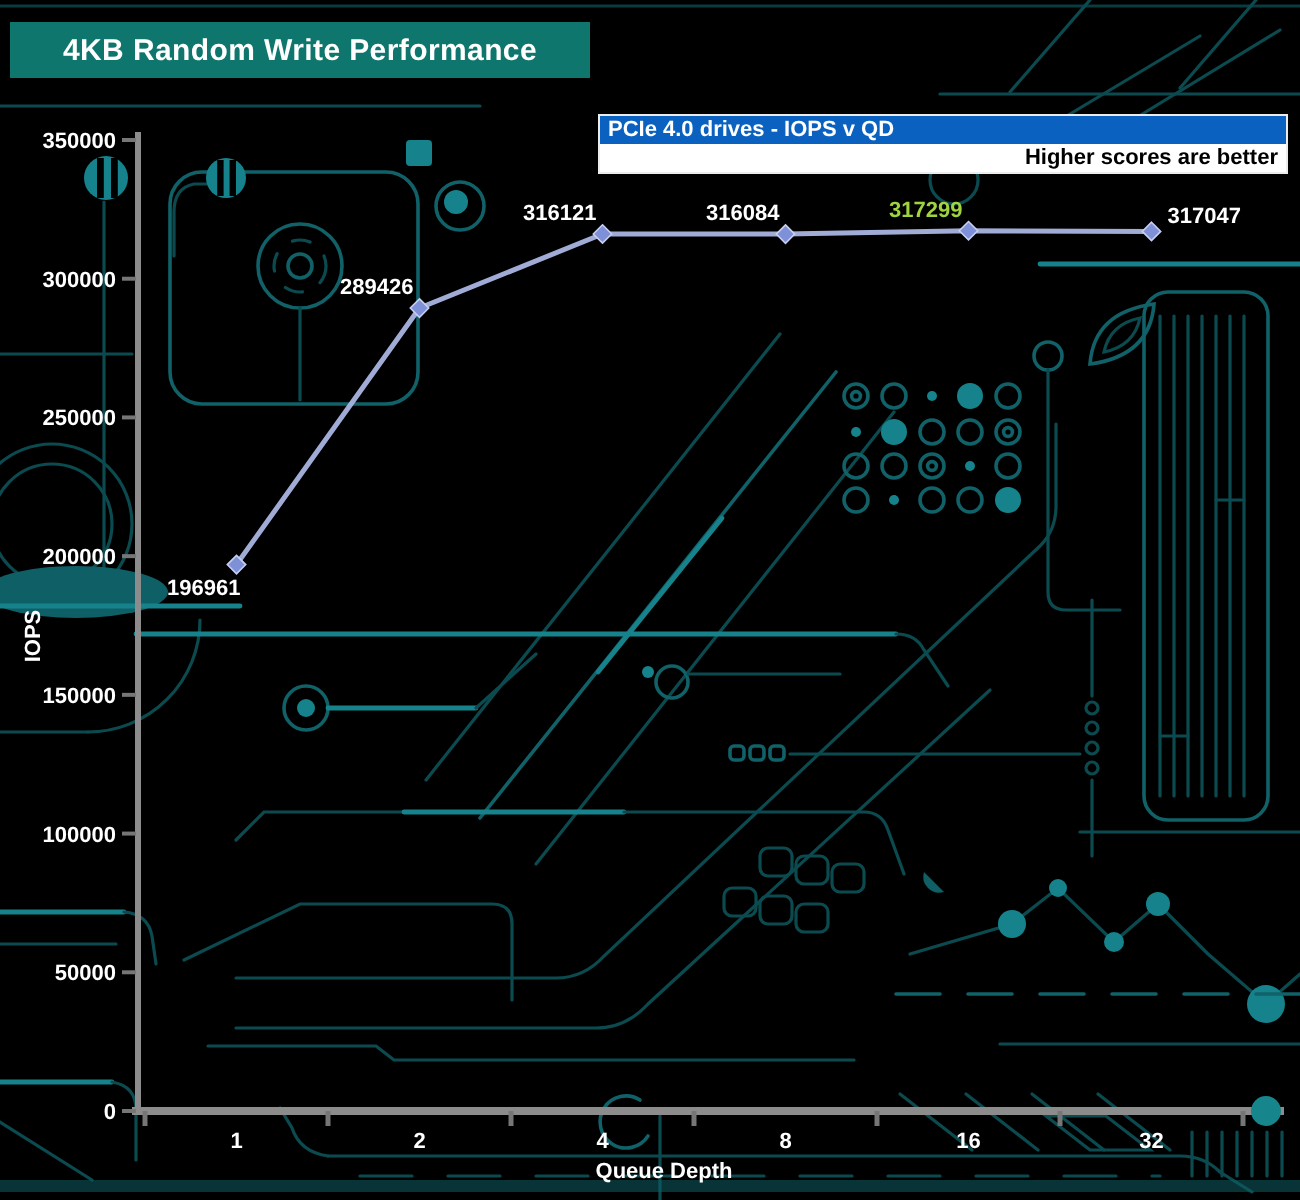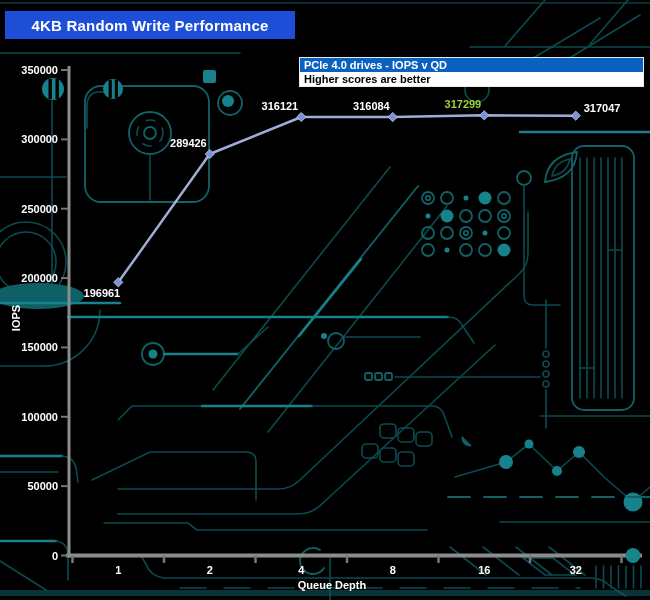--- a/index.html
+++ b/index.html
@@ -12,21 +12,21 @@
   .b{stroke:#16838c;fill:none;stroke-width:2.4;stroke-linecap:round;}
   .f{fill:#16838c;stroke:none;}
   .fm{fill:#0f5f66;stroke:none;}
   
   .title-bar{position:absolute;left:5px;top:11px;width:290px;height:28px;
     display:flex;align-items:center;justify-content:center;
     color:#fff;font-size:15px;font-weight:bold;letter-spacing:.2px;}
   .info-box{position:absolute;left:299px;top:13px;width:343px;border:1px solid #ececec;margin-top:44px;}
   .info-row{font-size:11px;font-weight:bold;padding:0 4px;height:14px;line-height:14px;white-space:nowrap;}
   .info-row.top{color:#fff;}
-  .info-row.bottom{background:#fff;color:#000;}
+  .info-row.bottom{background:#fff;color:#000;text-align:right;}
 </style>
 </head>
 <body>
 
 <div class="stage">
 
   <svg id="bg" width="650" height="600" viewBox="0 0 650 600">
 
     <path class="d" d="M0,3 H650" opacity=".8"></path>
     <path class="d" d="M0,53 H240"></path>
@@ -207,21 +207,21 @@
       <path d="M301.25,112.39501285714286 L305.85,116.99501285714285 L301.25,121.59501285714285 L296.65,116.99501285714285 Z" fill="#7e90d8" stroke="#c7cfee" stroke-width="0.8"></path>
       <text x="298.25" y="109.99501285714285" text-anchor="end" fill="#ffffff" font-size="11" font-weight="bold" font-family="Liberation Sans, sans-serif">316121</text>
       <path d="M392.75,112.44633714285717 L397.35,117.04633714285717 L392.75,121.64633714285716 L388.15,117.04633714285717 Z" fill="#7e90d8" stroke="#c7cfee" stroke-width="0.8"></path>
       <text x="389.75" y="110.04633714285717" text-anchor="end" fill="#ffffff" font-size="11" font-weight="bold" font-family="Liberation Sans, sans-serif">316084</text>
       <path d="M484.25,110.76095857142857 L488.85,115.36095857142857 L484.25,119.96095857142856 L479.65,115.36095857142857 Z" fill="#7e90d8" stroke="#c7cfee" stroke-width="0.8"></path>
       <text x="481.25" y="108.36095857142857" text-anchor="end" fill="#9fd43f" font-size="11" font-weight="bold" font-family="Liberation Sans, sans-serif">317299</text>
       <path d="M575.75,111.11051857142857 L580.35,115.71051857142857 L575.75,120.31051857142856 L571.15,115.71051857142857 Z" fill="#7e90d8" stroke="#c7cfee" stroke-width="0.8"></path>
       <text x="583.75" y="111.71051857142857" text-anchor="start" fill="#ffffff" font-size="11" font-weight="bold" font-family="Liberation Sans, sans-serif">317047</text>
     </svg>
 
-  <div class="title-bar" style="background: #1d4ed8;">
+  <div class="title-bar" style="background: #0f766e;">
     <span>4KB Random Write Performance</span>
   </div>
   <div class="info-box">
     <div class="info-row top" style="background: rgb(11, 97, 191);">PCIe 4.0 drives - IOPS v QD</div>
     <div class="info-row bottom">Higher scores are better</div>
   </div>
 
 </div>
 
 </body></html>

